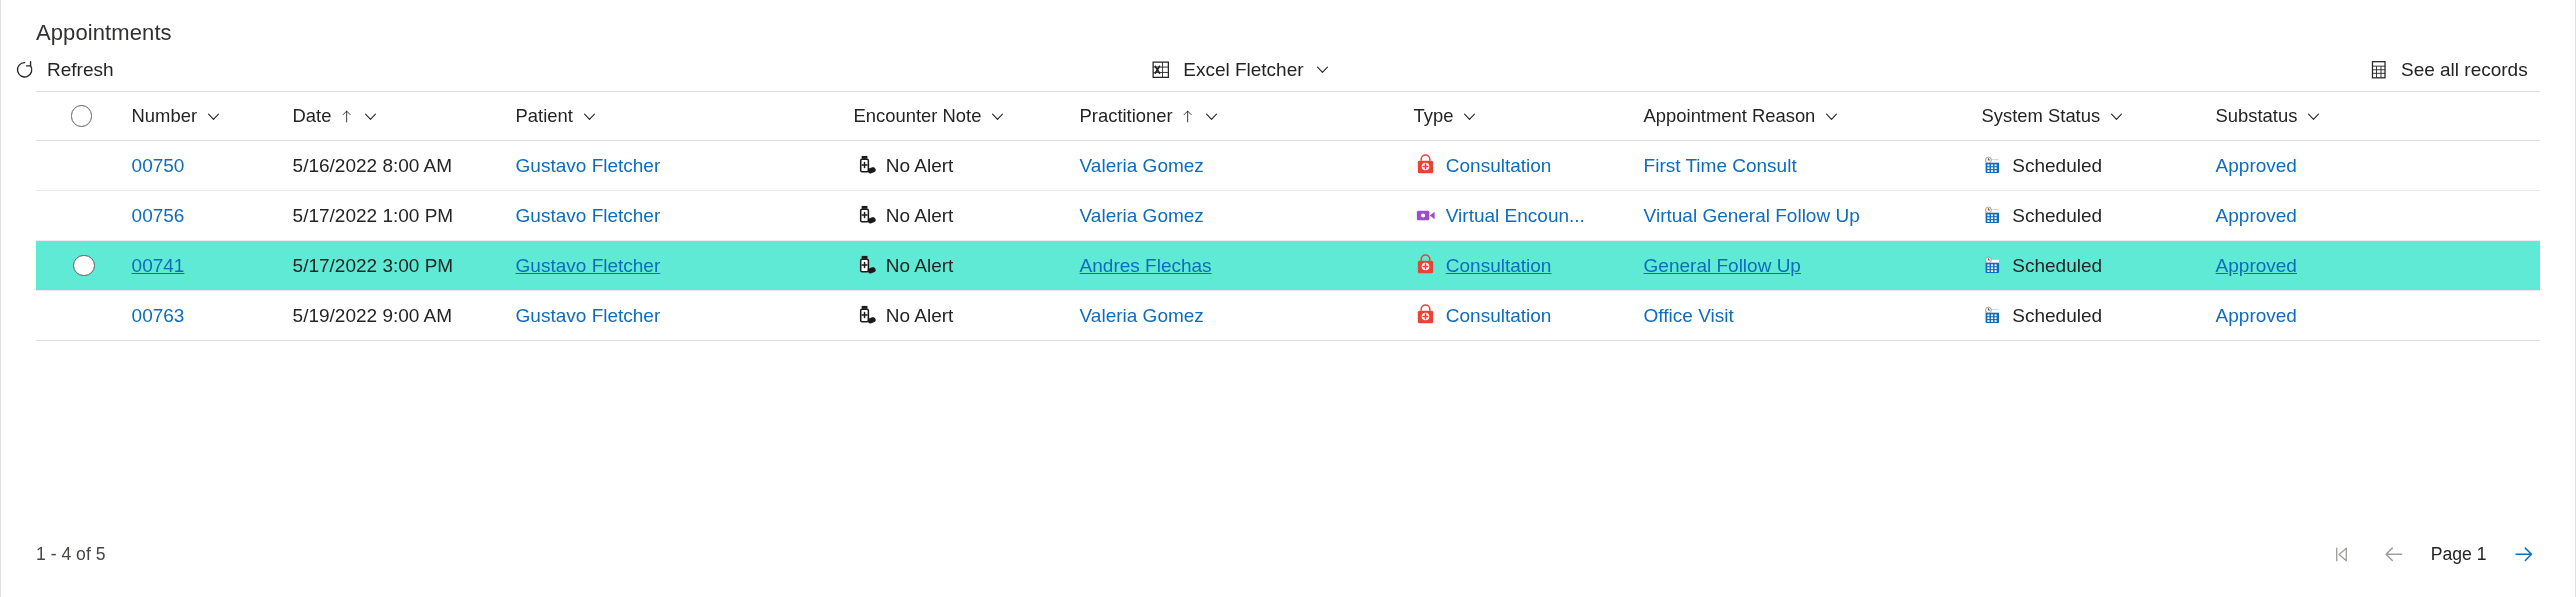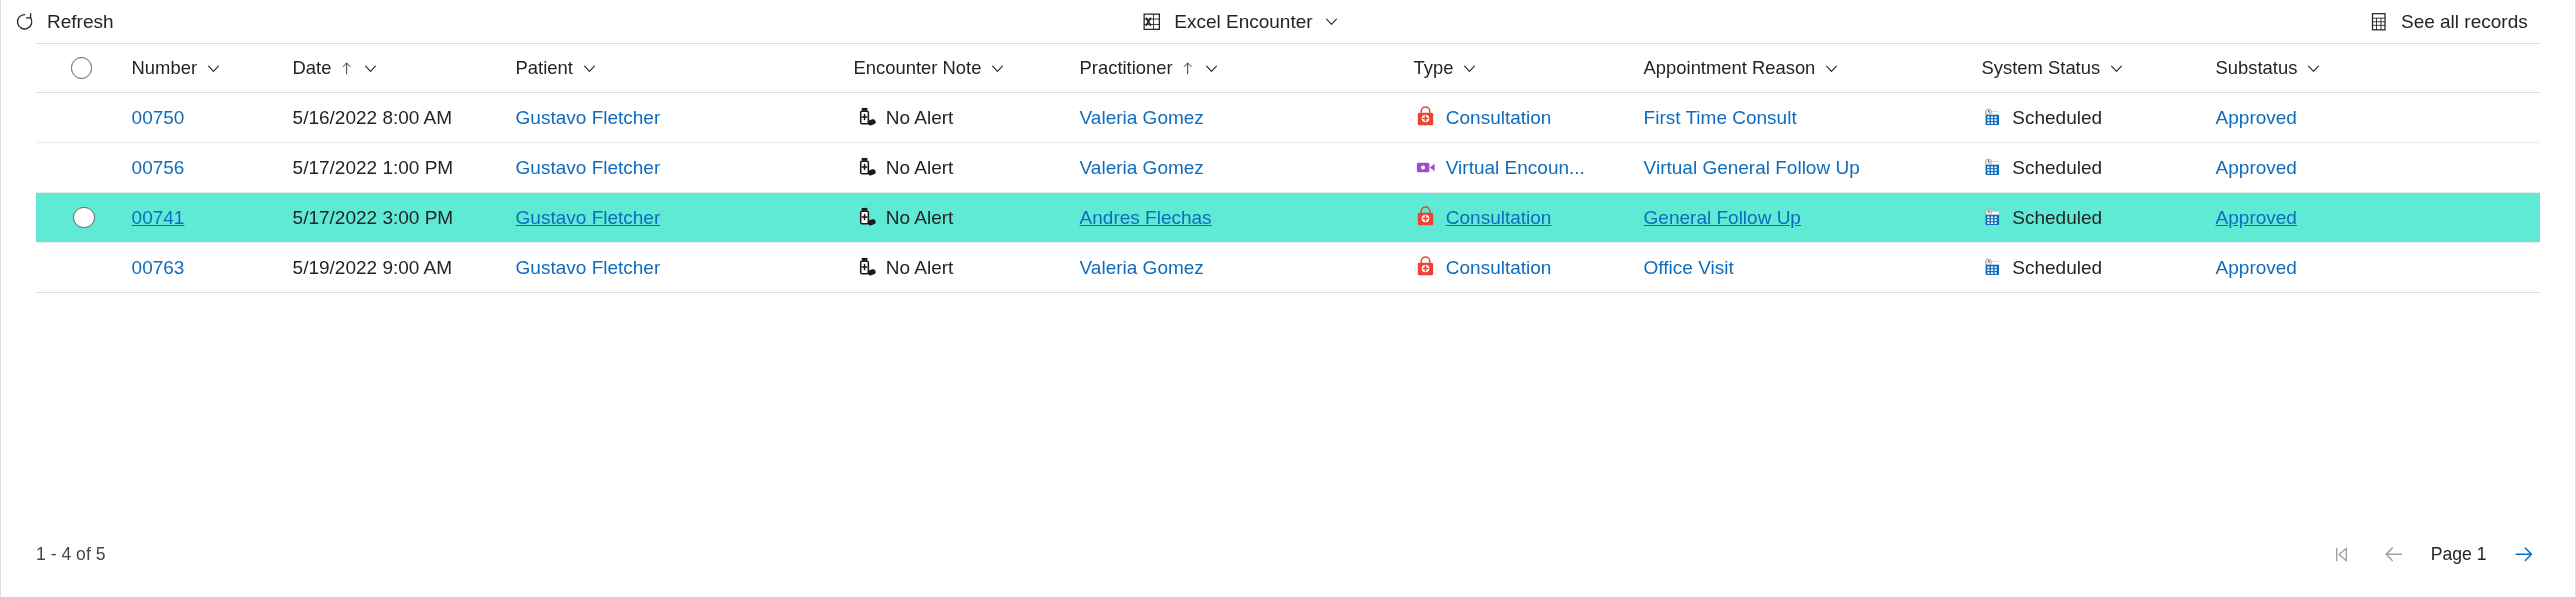--- a/index.html
+++ b/index.html
@@ -193,39 +193,42 @@
   .w-type   { width: 230px; }
   .w-reason { width: 338px; }
   .w-status { width: 234px; }
   .w-sub    { width: auto; }
 </style>
 </head>
 <body>
 
 <div class="grid-panel">
 
+  <div class="panel-header">
+    <span class="panel-title">Appointments</span>
+  </div>
 
   <div class="command-bar">
       <div class="cmd-btn">
         <span class="cmd-ico">
           <svg width="21.5" height="21.5" viewBox="0 0 24 24">
             <path d="M18.5 7.5 A8 8 0 1 1 12 4 M18.5 3 v4.6 h-4.6" stroke="#242424" stroke-width="1.5" fill="none" stroke-linecap="round"></path>
           </svg>
         </span>
         <span class="cmd-label">Refresh</span>
       </div>
       <div class="cmd-btn">
         <span class="cmd-ico">
           <svg width="21.5" height="21.5" viewBox="0 0 24 24">
             <rect x="3.5" y="3.5" width="17" height="17" stroke="#242424" stroke-width="1.4" fill="none"></rect>
             <path d="M3.5 9 H20.5 M3.5 15 H20.5 M14 3.5 V20.5" stroke="#242424" stroke-width="1" fill="none"></path>
             <path d="M5.5 7.5 L11 16.5 M11 7.5 L5.5 16.5" stroke="#242424" stroke-width="1.8" fill="none"></path>
           </svg>
         </span>
-        <span class="cmd-label">Excel Encounter</span>
+        <span class="cmd-label">Excel Fletcher</span>
         <span class="cmd-caret">
           <svg width="17" height="17" viewBox="0 0 24 24">
             <path d="M5 8.5 L12 16 L19 8.5" stroke="#242424" stroke-width="1.5" fill="none" stroke-linecap="round" stroke-linejoin="round"></path>
           </svg>
         </span>
       </div>
       <div class="cmd-btn">
         <span class="cmd-ico">
           <svg width="21.5" height="21.5" viewBox="0 0 24 24">
             <rect x="5" y="3" width="14" height="18" stroke="#242424" stroke-width="1.4" fill="none"></rect>

